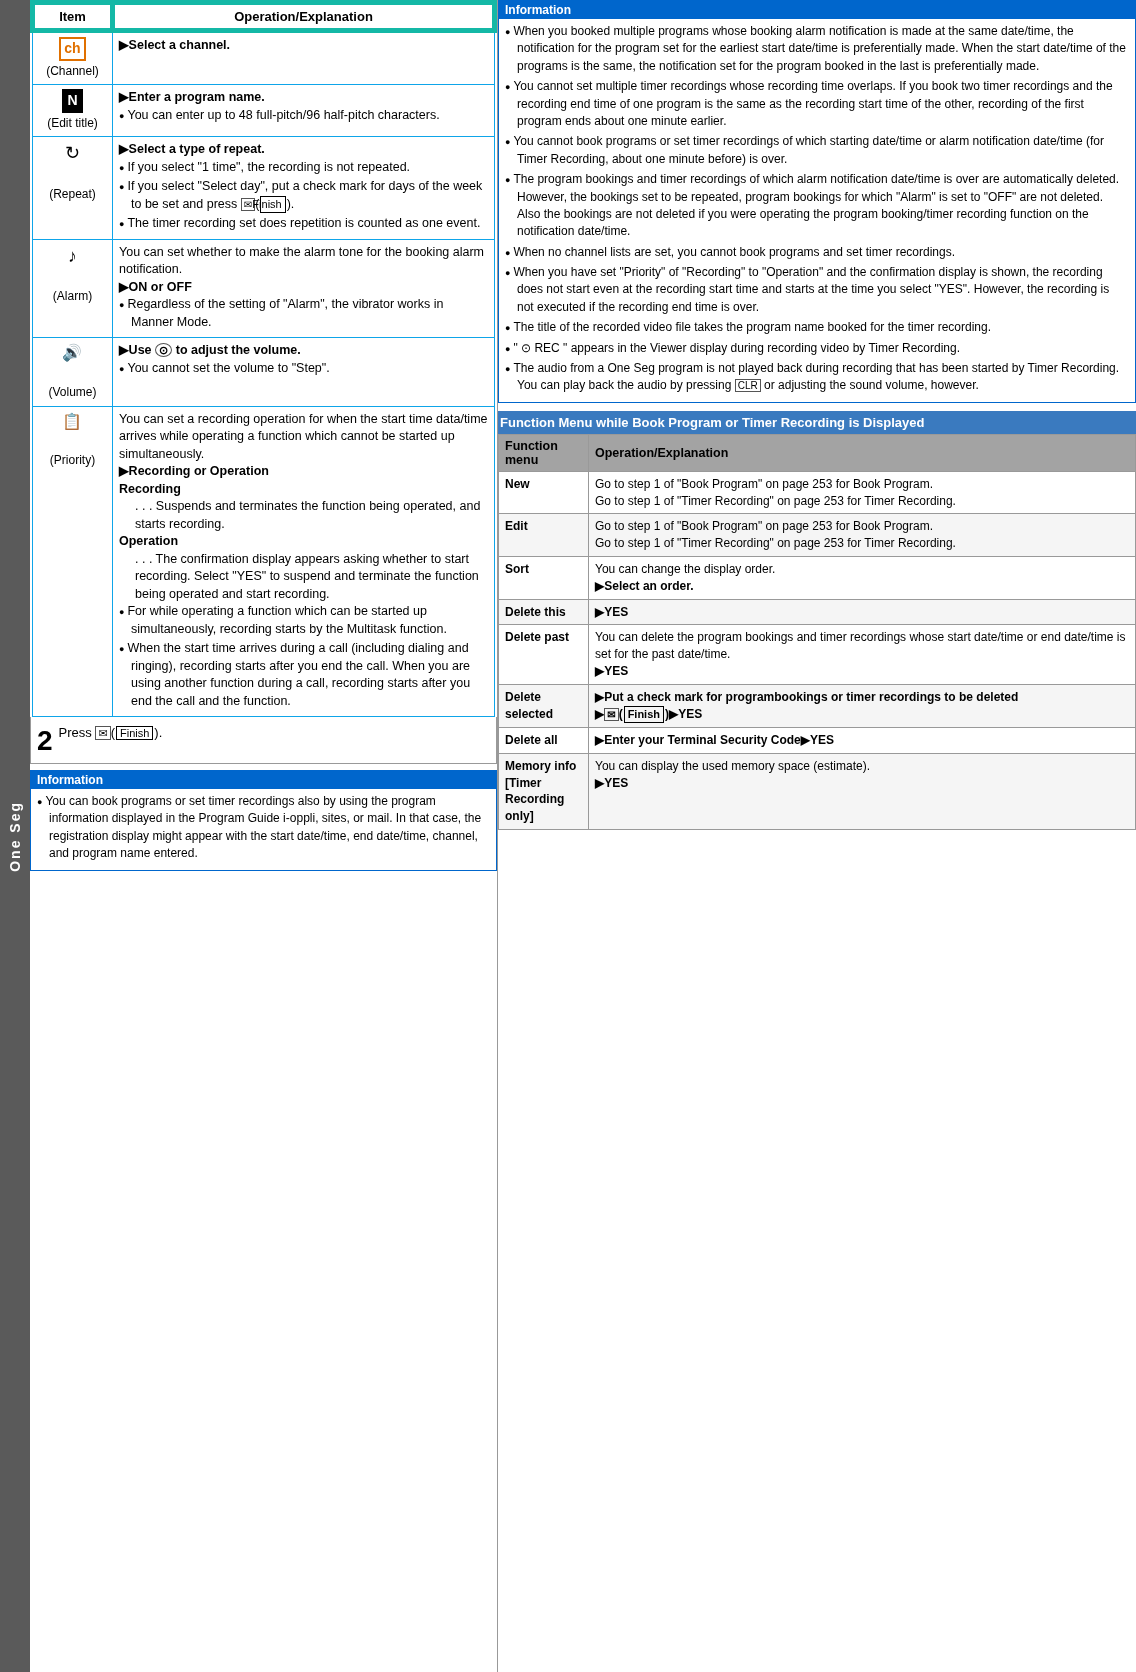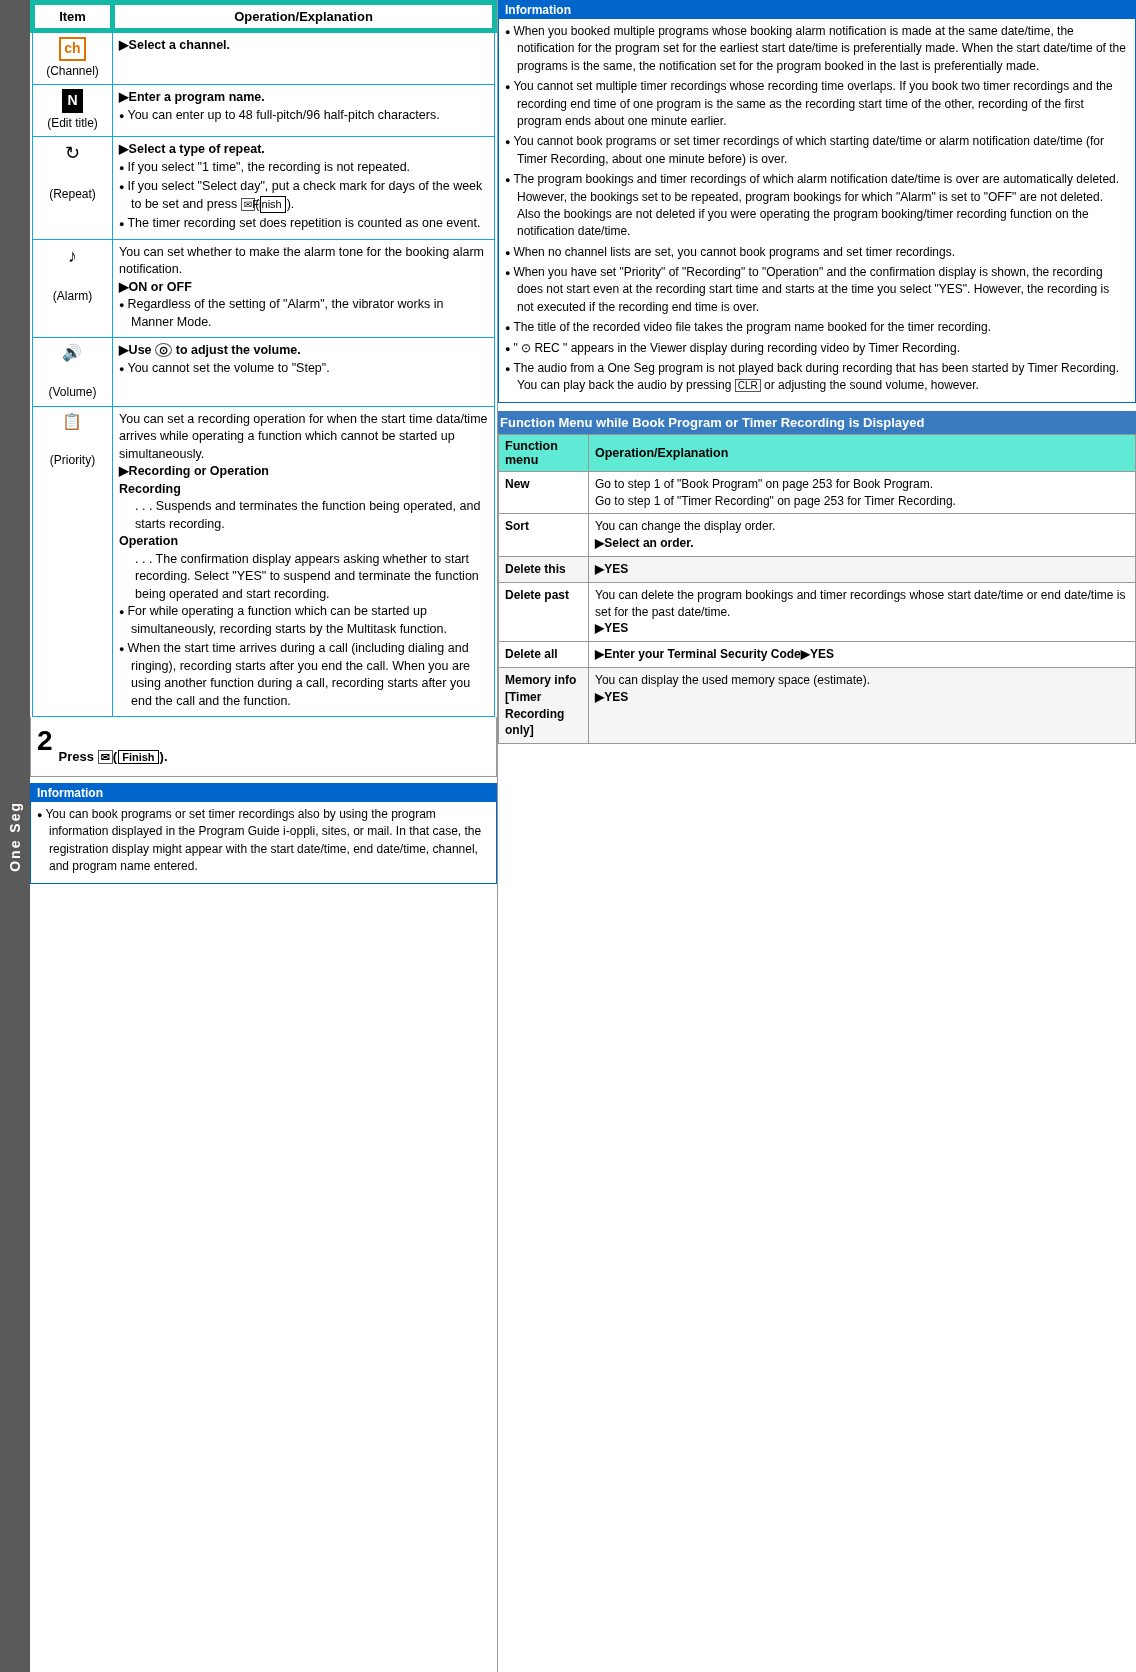--- a/index.html
+++ b/index.html
@@ -128,23 +128,22 @@
       font-weight: bold;
       line-height: 1;
       flex-shrink: 0;
       padding-top: 2px;
     }
     .step-content {
       flex: 1;
     }
     .step-main {
       font-size: 13px;
-      font-weight: bold;
+      font-weight: normal;
       margin-bottom: 4px;
-      margin-top: 24px;
     }
     .step-bullets {
       list-style: none;
       padding-left: 0;
     }
     .step-bullets li {
       padding-left: 12px;
       text-indent: -12px;
       font-size: 12.5px;
       line-height: 1.4;
@@ -237,21 +236,21 @@
       font-size: 13px;
       padding: 4px 2px;
       margin-top: 4px;
     }
     .func-table {
       width: 100%;
       border-collapse: collapse;
       border: 1px solid #999;
     }
     .func-table th {
-      background: #5eead4;
+      background: #a3a3a3;
       border: 1px solid #999;
       padding: 4px 6px;
       font-weight: bold;
       font-size: 12.5px;
       text-align: left;
     }
     .func-table td {
       border: 1px solid #999;
       padding: 4px 6px;
       vertical-align: top;
@@ -429,38 +428,52 @@
             </tr>
           </thead>
           <tbody>
             <tr>
               <td class="func-name">New</td>
               <td>
                 Go to step 1 of "Book Program" on page 253 for Book Program.<br>
                 Go to step 1 of "Timer Recording" on page 253 for Timer Recording.
               </td>
             </tr>
+            <tr class="shade-row">
+              <td class="func-name">Edit</td>
+              <td>
+                Go to step 1 of "Book Program" on page 253 for Book Program.<br>
+                Go to step 1 of "Timer Recording" on page 253 for Timer Recording.
+              </td>
+            </tr>
             <tr>
               <td class="func-name">Sort</td>
               <td>
                 You can change the display order.<br>
                 <span class="bold arrow">▶Select an order.</span>
               </td>
             </tr>
             <tr class="shade-row">
               <td class="func-name">Delete this</td>
               <td>
                 <span class="bold arrow">▶YES</span>
               </td>
             </tr>
             <tr>
               <td class="func-name">Delete past</td>
               <td>
                 You can delete the program bookings and timer recordings whose start date/time or end date/time is set for the past date/time.<br>
                 <span class="bold arrow">▶YES</span>
+              </td>
+            </tr>
+            <tr class="shade-row">
+              <td class="func-name">Delete selected</td>
+              <td>
+                <span class="bold arrow">▶Put a check mark for programbookings or timer recordings to be deleted</span><br>
+                <span class="bold arrow">▶<span style="border:1px solid #555;padding:0 2px;font-size:10px;">✉</span>(<span class="finish-box">Finish</span>)▶YES</span>
               </td>
             </tr>
             <tr>
               <td class="func-name">Delete all</td>
               <td>
                 <span class="bold arrow">▶Enter your Terminal Security Code▶YES</span>
               </td>
             </tr>
             <tr class="shade-row">
               <td class="func-name">Memory info<br>[Timer<br>Recording only]</td>

